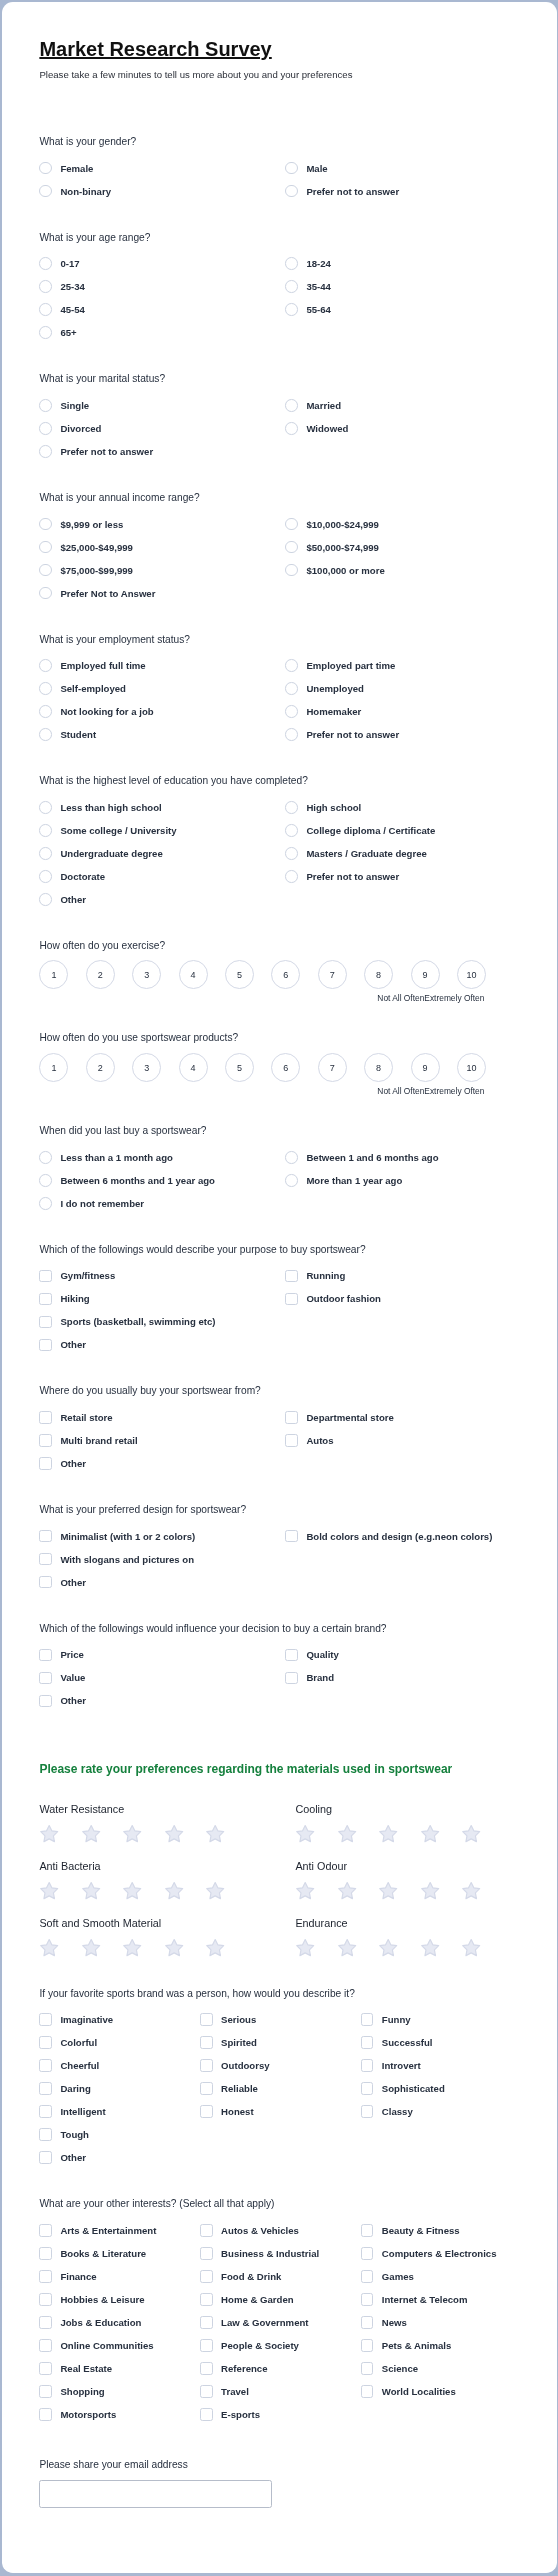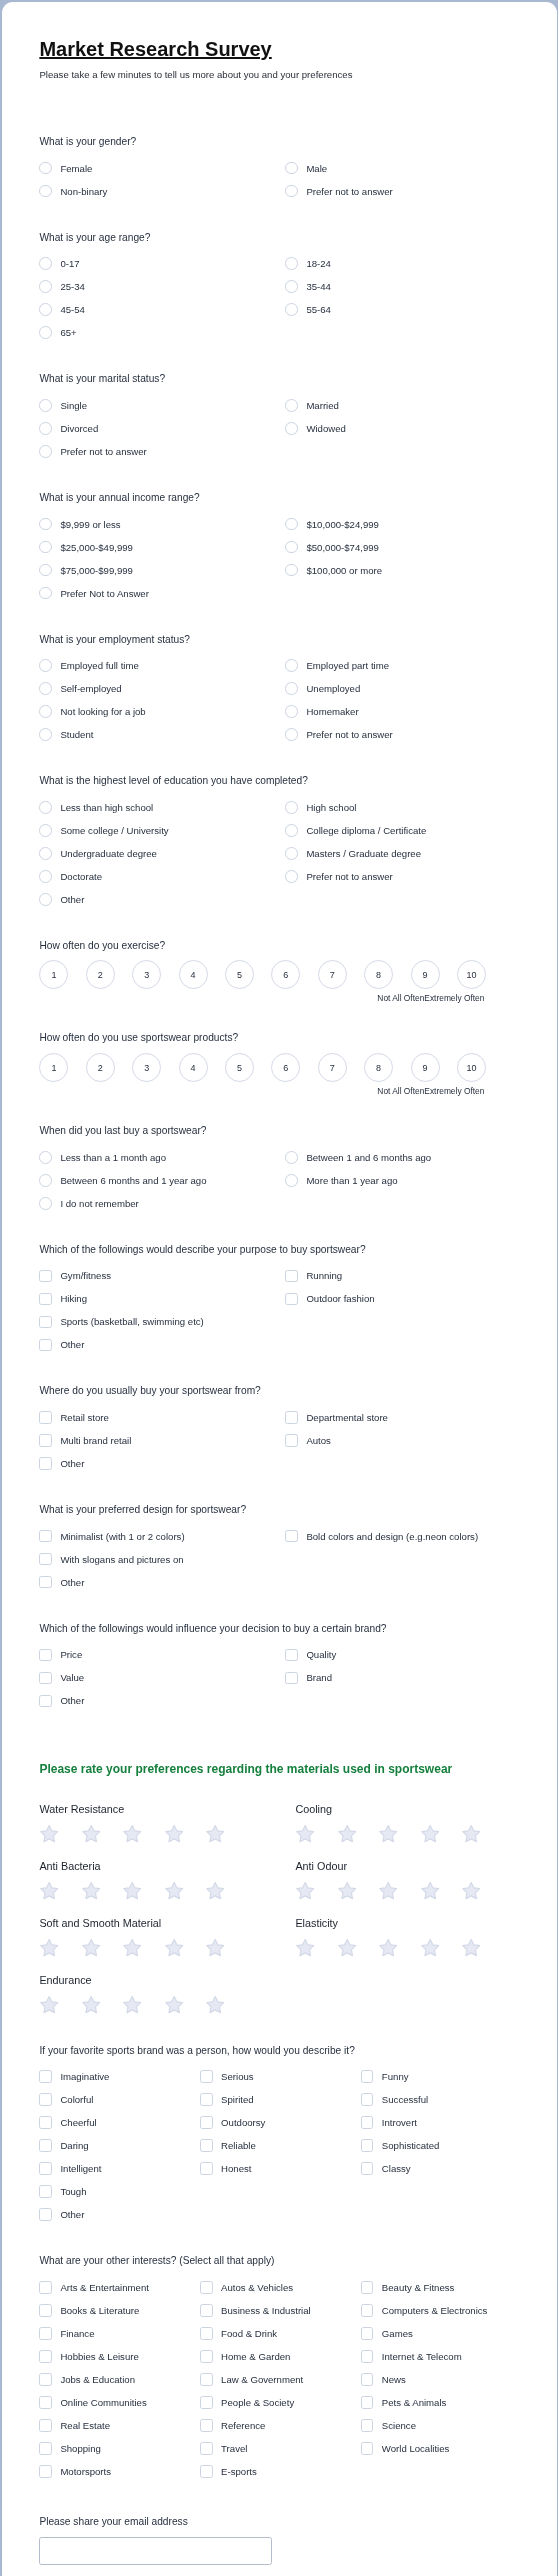--- a/index.html
+++ b/index.html
@@ -31,21 +31,21 @@
   }
   .questions{margin-top:55px;}
   .q-block{margin-bottom:28px;}
   .q-label{
     font-size:10.2px;
     font-weight:500;
     color:var(--text,#27303f);
     margin-bottom:8.4px;
     line-height:1.3;
   }
-  .cols{display:flex;}
+  .cols{display:flex;font-weight:bold;}
   .cols-2 .col{width:246px;}
   .cols-2 .col:last-child{width:auto;}
   .cols-3 .col{width:163px;}
   .opt-row{display:flex;align-items:center;height:23px;}
   .radio-ctrl{
     width:12.6px;height:12.6px;flex:none;
     border:0.6px solid var(--ctrl-border,#cdd4e1);
     border-radius:50%;background:#fff;box-sizing:border-box;
   }
   .check-ctrl{
@@ -596,40 +596,20 @@
                 </svg></span>
               <span class="star"><svg viewBox="0 0 24 24" width="20.4" height="20.4" aria-hidden="true">
                   <path d="M12 1.8l3.08 6.24 6.88 1-4.98 4.85 1.18 6.86L12 17.5l-6.16 3.25 1.18-6.86-4.98-4.85 6.88-1z"></path>
                 </svg></span>
               <span class="star"><svg viewBox="0 0 24 24" width="20.4" height="20.4" aria-hidden="true">
                   <path d="M12 1.8l3.08 6.24 6.88 1-4.98 4.85 1.18 6.86L12 17.5l-6.16 3.25 1.18-6.86-4.98-4.85 6.88-1z"></path>
                 </svg></span>
             </div>
           </div>
           <div class="rating-cell">
-            <div class="rating-label">Elasticity</div>
-            <div class="stars">
-              <span class="star"><svg viewBox="0 0 24 24" width="20.4" height="20.4" aria-hidden="true">
-                  <path d="M12 1.8l3.08 6.24 6.88 1-4.98 4.85 1.18 6.86L12 17.5l-6.16 3.25 1.18-6.86-4.98-4.85 6.88-1z"></path>
-                </svg></span>
-              <span class="star"><svg viewBox="0 0 24 24" width="20.4" height="20.4" aria-hidden="true">
-                  <path d="M12 1.8l3.08 6.24 6.88 1-4.98 4.85 1.18 6.86L12 17.5l-6.16 3.25 1.18-6.86-4.98-4.85 6.88-1z"></path>
-                </svg></span>
-              <span class="star"><svg viewBox="0 0 24 24" width="20.4" height="20.4" aria-hidden="true">
-                  <path d="M12 1.8l3.08 6.24 6.88 1-4.98 4.85 1.18 6.86L12 17.5l-6.16 3.25 1.18-6.86-4.98-4.85 6.88-1z"></path>
-                </svg></span>
-              <span class="star"><svg viewBox="0 0 24 24" width="20.4" height="20.4" aria-hidden="true">
-                  <path d="M12 1.8l3.08 6.24 6.88 1-4.98 4.85 1.18 6.86L12 17.5l-6.16 3.25 1.18-6.86-4.98-4.85 6.88-1z"></path>
-                </svg></span>
-              <span class="star"><svg viewBox="0 0 24 24" width="20.4" height="20.4" aria-hidden="true">
-                  <path d="M12 1.8l3.08 6.24 6.88 1-4.98 4.85 1.18 6.86L12 17.5l-6.16 3.25 1.18-6.86-4.98-4.85 6.88-1z"></path>
-                </svg></span>
-            </div>
-          </div>
-          <div class="rating-cell">
             <div class="rating-label">Endurance</div>
             <div class="stars">
               <span class="star"><svg viewBox="0 0 24 24" width="20.4" height="20.4" aria-hidden="true">
                   <path d="M12 1.8l3.08 6.24 6.88 1-4.98 4.85 1.18 6.86L12 17.5l-6.16 3.25 1.18-6.86-4.98-4.85 6.88-1z"></path>
                 </svg></span>
               <span class="star"><svg viewBox="0 0 24 24" width="20.4" height="20.4" aria-hidden="true">
                   <path d="M12 1.8l3.08 6.24 6.88 1-4.98 4.85 1.18 6.86L12 17.5l-6.16 3.25 1.18-6.86-4.98-4.85 6.88-1z"></path>
                 </svg></span>
               <span class="star"><svg viewBox="0 0 24 24" width="20.4" height="20.4" aria-hidden="true">
                   <path d="M12 1.8l3.08 6.24 6.88 1-4.98 4.85 1.18 6.86L12 17.5l-6.16 3.25 1.18-6.86-4.98-4.85 6.88-1z"></path>

